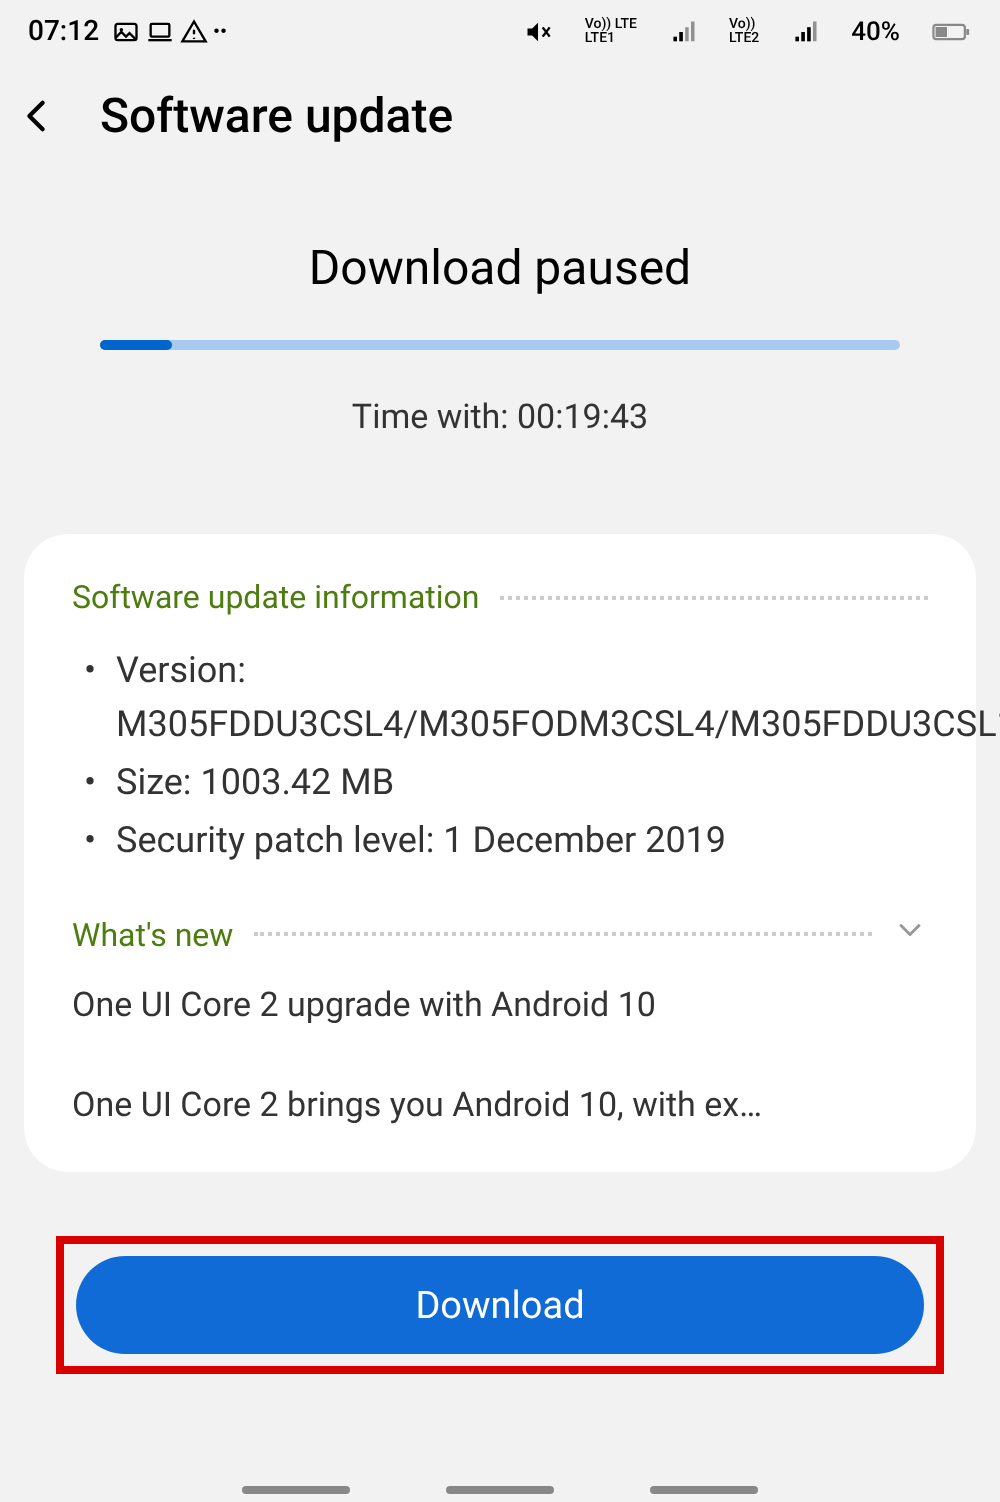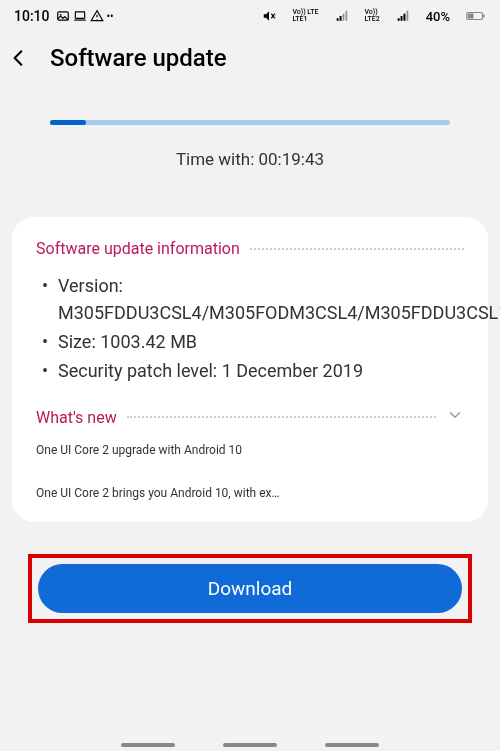--- a/index.html
+++ b/index.html
@@ -16,47 +16,47 @@
     .header-title { font-size: 24px; font-weight: 500; color: #000; }
     
     .download-section { text-align: center; padding: 30px 35px 20px 35px; }
     .download-status { font-size: 24px; font-weight: 400; color: #000; margin-bottom: 22px; }
     .progress-bar { height: 5px; background: #a8c9f0; border-radius: 3px; position: relative; margin: 0 15px; }
     .progress-fill { position: absolute; left: 0; top: 0; height: 100%; background: #0066cc; border-radius: 3px; }
     .time-left { margin-top: 24px; font-size: 17px; color: #333; }
     
     .card { background: #fff; border-radius: 22px; margin: 28px 12px 0 12px; padding: 22px 24px 20px 24px; }
     .section-header { display: flex; align-items: center; gap: 10px; margin-bottom: 14px; }
-    .section-title { font-size: 16px; color: #be185d; white-space: nowrap; text-align: center; }
+    .section-title { font-size: 16px; color: #4d7c0f; white-space: nowrap; text-align: center; }
     .dots { flex: 1; border-top: 2px dotted #ccc; }
     .chevron { color: #999; }
     
     .info-list { list-style: none; padding-left: 6px; }
     .info-list li { position: relative; padding-left: 16px; font-size: 18px; color: #333; line-height: 1.5; margin-bottom: 2px; }
     .info-list li::before { content: '•'; position: absolute; left: 0; }
     
     .whats-new { margin-top: 22px; }
-    .wn-text { font-size: 12px; color: #333; line-height: 1.4; margin-top: 10px; }
+    .wn-text { font-size: 17px; color: #333; line-height: 1.4; margin-top: 10px; }
     .wn-text2 { margin-top: 26px; white-space: nowrap; overflow: hidden; text-overflow: ellipsis; }
     
     .button-wrap { margin: 32px 28px 0 28px; border: 4px solid #d80000; padding: 6px; }
     .download-btn { width: 100%; background: #106bd6; color: #fff; border: none; border-radius: 26px; padding: 13px; font-size: 19px; font-weight: 400; cursor: pointer; }
     
     .nav-bar { position: absolute; bottom: 4px; left: 0; right: 0; display: flex; justify-content: center; gap: 48px; }
     .nav-pill { width: 54px; height: 4px; background: #888; border-radius: 3px; }
     
     .sim-label { font-size: 7px; line-height: 1; }
     .battery-pct { font-size: 13px; }
   </style>
 </head>
 <body>
 
 <div class="status-bar">
   <div class="status-left">
-    <span>10:10</span>
+    <span>07:12</span>
     <span class="status-icons">
       <span class="ico">
           <svg viewBox="0 0 24 24">
             <rect x="3" y="5" width="18" height="14" rx="2" fill="none" stroke="#000" stroke-width="2"></rect>
             <circle cx="8" cy="10" r="1.5" fill="#000"></circle>
             <path d="M3 17l5-5 4 4 3-3 6 6" fill="none" stroke="#000" stroke-width="2"></path>
           </svg>
         </span>
       <span class="ico">
           <svg viewBox="0 0 24 24">
@@ -114,20 +114,21 @@
 <div class="header">
   <div class="back-arrow">
     <svg width="20" height="20" viewBox="0 0 24 24">
         <path d="M16 4l-8 8 8 8" fill="none" stroke="#000" stroke-width="2.5" stroke-linecap="round" stroke-linejoin="round"></path>
       </svg>
   </div>
   <div class="header-title">Software update</div>
 </div>
 
 <div class="download-section">
+  <div class="download-status">Download paused</div>
   <div class="progress-bar">
     <div class="progress-fill" id="progress-fill" style="width: 9%;"></div>
   </div>
   <div class="time-left">Time with: 00:19:43</div>
 </div>
 
 <div class="card">
   <div class="section-header">
     <span class="section-title">Software update information</span>
     <span class="dots"></span>

